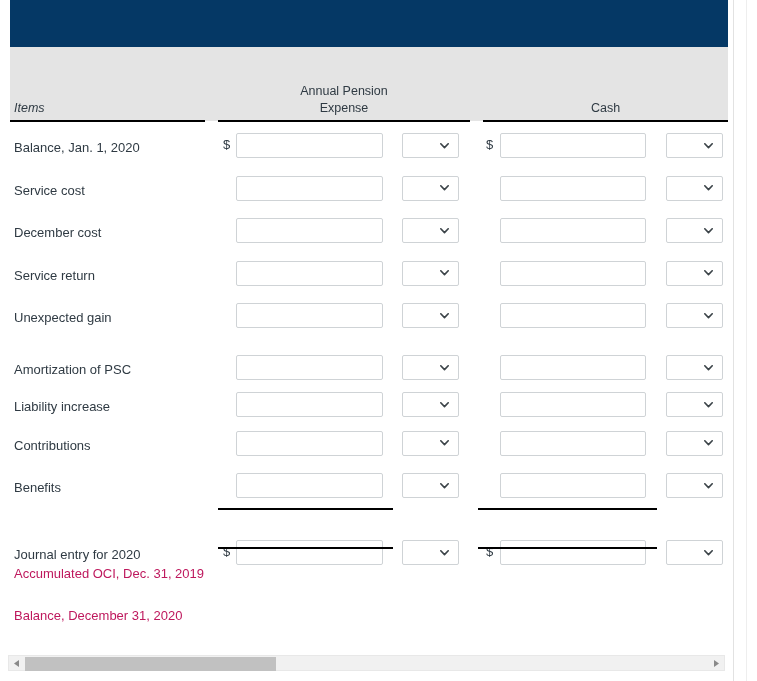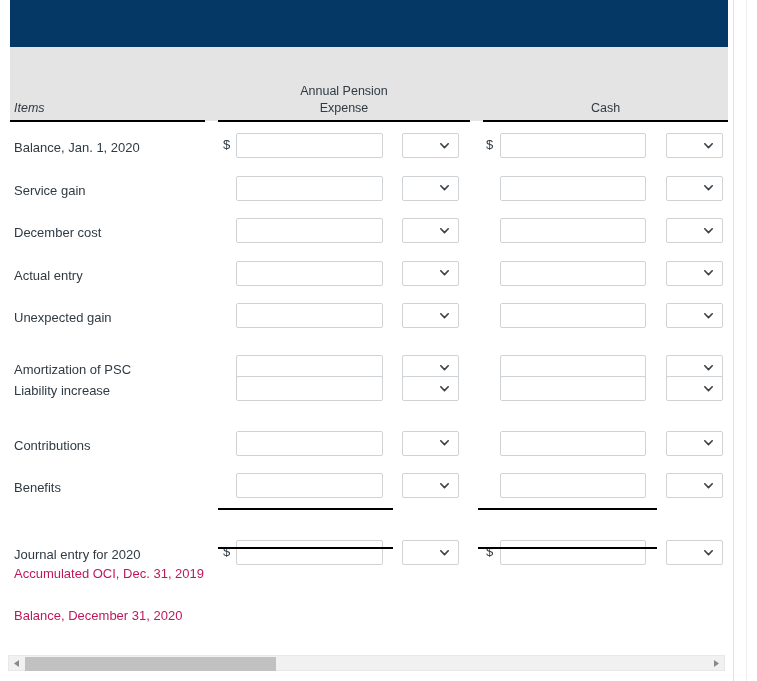--- a/index.html
+++ b/index.html
@@ -260,21 +260,21 @@
           <input class="amount-input input-cash" type="text" value="" style="">
           <div class="sign-select select-cash">
             <span class="chev">
               <svg width="9" height="6" viewBox="0 0 9 6">
                 <path d="M0.8 0.8 L4.5 4.6 L8.2 0.8" fill="none" stroke="#3b4348" stroke-width="1.6" stroke-linecap="round" stroke-linejoin="round"></path>
               </svg>
             </span>
           </div>
         </div>
         <div class="row" style="top: 171.5px;">
-          <span class="row-label">Service gain</span>
+          <span class="row-label">Service cost</span>
           <input class="amount-input input-exp" type="text" value="" style="">
           <div class="sign-select select-exp">
             <span class="chev">
               <svg width="9" height="6" viewBox="0 0 9 6">
                 <path d="M0.8 0.8 L4.5 4.6 L8.2 0.8" fill="none" stroke="#3b4348" stroke-width="1.6" stroke-linecap="round" stroke-linejoin="round"></path>
               </svg>
             </span>
           </div>
           <input class="amount-input input-cash" type="text" value="" style="">
           <div class="sign-select select-cash">
@@ -298,21 +298,21 @@
           <input class="amount-input input-cash" type="text" value="" style="">
           <div class="sign-select select-cash">
             <span class="chev">
               <svg width="9" height="6" viewBox="0 0 9 6">
                 <path d="M0.8 0.8 L4.5 4.6 L8.2 0.8" fill="none" stroke="#3b4348" stroke-width="1.6" stroke-linecap="round" stroke-linejoin="round"></path>
               </svg>
             </span>
           </div>
         </div>
         <div class="row" style="top: 256.5px;">
-          <span class="row-label">Actual entry</span>
+          <span class="row-label">Service return</span>
           <input class="amount-input input-exp" type="text" value="" style="">
           <div class="sign-select select-exp">
             <span class="chev">
               <svg width="9" height="6" viewBox="0 0 9 6">
                 <path d="M0.8 0.8 L4.5 4.6 L8.2 0.8" fill="none" stroke="#3b4348" stroke-width="1.6" stroke-linecap="round" stroke-linejoin="round"></path>
               </svg>
             </span>
           </div>
           <input class="amount-input input-cash" type="text" value="" style="">
           <div class="sign-select select-cash">
@@ -354,21 +354,21 @@
           </div>
           <input class="amount-input input-cash" type="text" value="" style="">
           <div class="sign-select select-cash">
             <span class="chev">
               <svg width="9" height="6" viewBox="0 0 9 6">
                 <path d="M0.8 0.8 L4.5 4.6 L8.2 0.8" fill="none" stroke="#3b4348" stroke-width="1.6" stroke-linecap="round" stroke-linejoin="round"></path>
               </svg>
             </span>
           </div>
         </div>
-        <div class="row" style="top: 372px; text-decoration: underline;">
+        <div class="row" style="top: 388px; text-decoration: underline;">
           <span class="row-label">Liability increase</span>
           <input class="amount-input input-exp" type="text" value="" style="">
           <div class="sign-select select-exp">
             <span class="chev">
               <svg width="9" height="6" viewBox="0 0 9 6">
                 <path d="M0.8 0.8 L4.5 4.6 L8.2 0.8" fill="none" stroke="#3b4348" stroke-width="1.6" stroke-linecap="round" stroke-linejoin="round"></path>
               </svg>
             </span>
           </div>
           <input class="amount-input input-cash" type="text" value="" style="">

